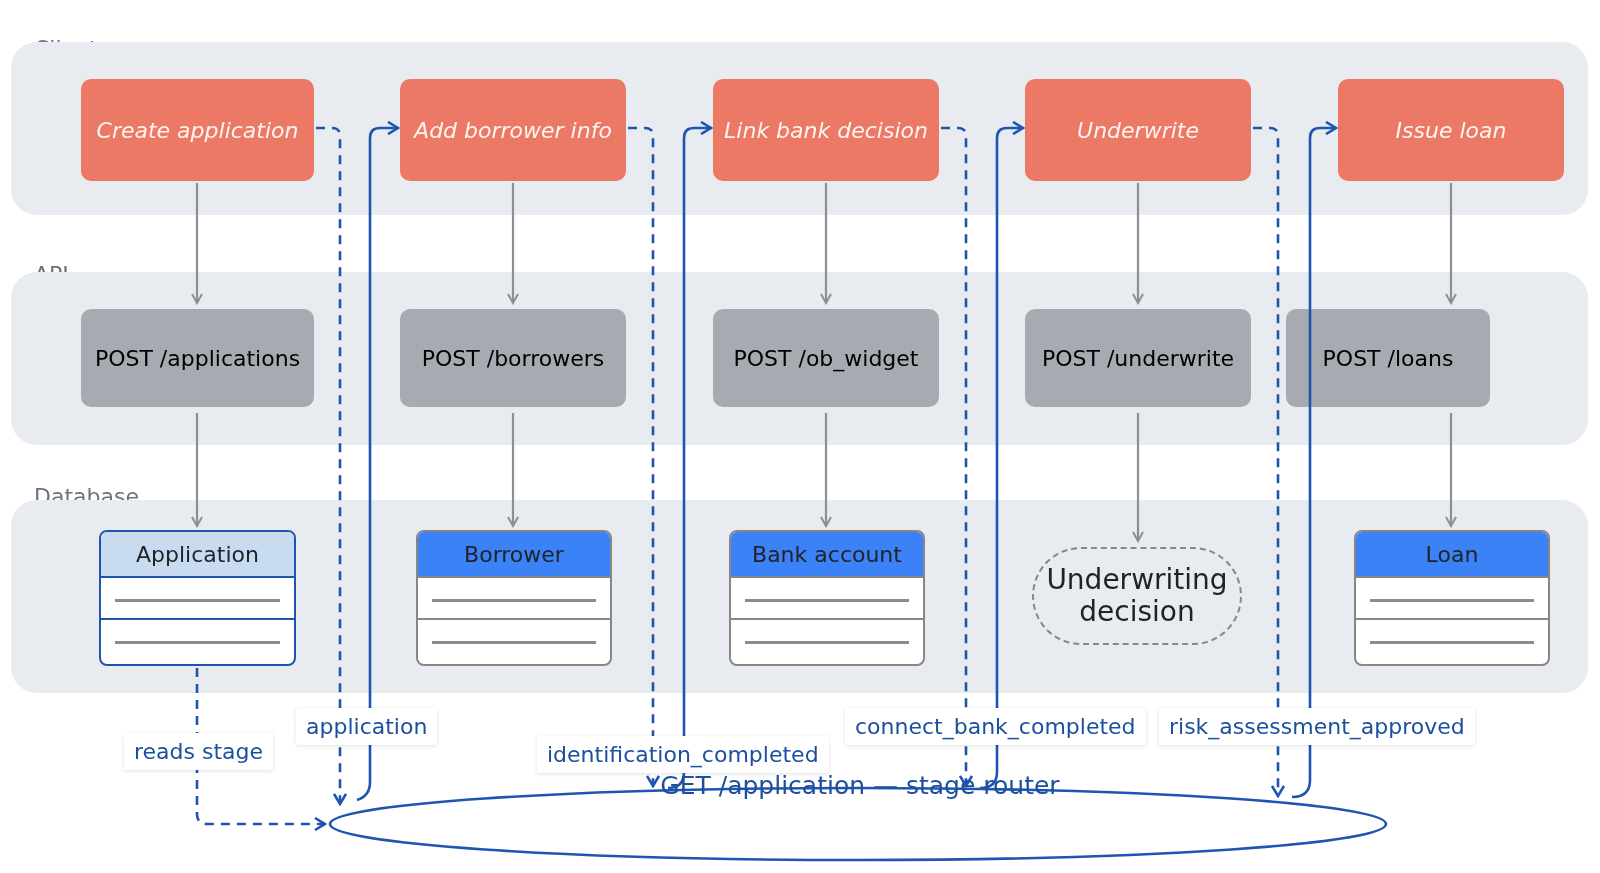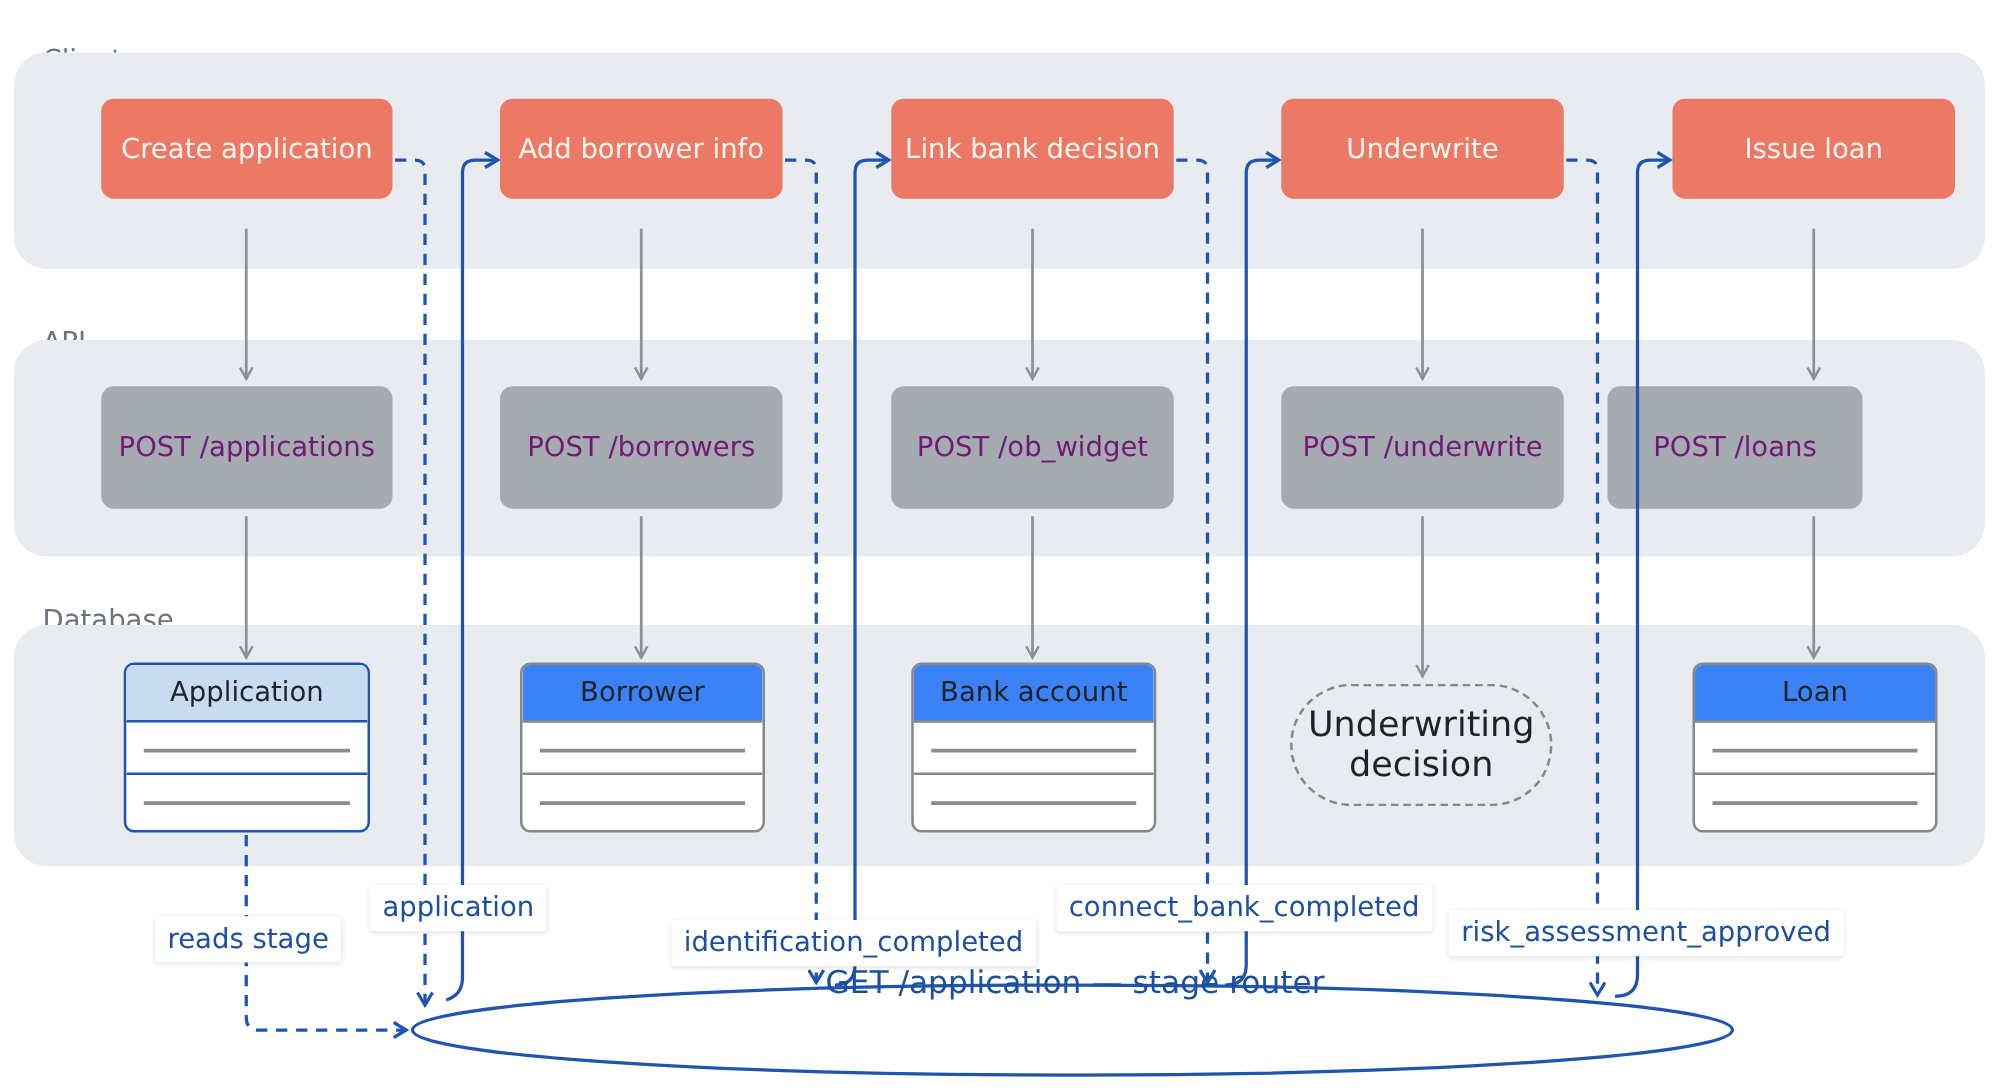--- a/index.html
+++ b/index.html
@@ -1,23 +1,23 @@
 <!DOCTYPE html>
 <html><head>
 <meta charset="utf-8">
 <style>
   html, body { margin:0; padding:0; background:#ffffff; }
   body { width:1600px; height:873px; position:relative; overflow:hidden;
          font-family:"DejaVu Sans", sans-serif; }
   .lane-title { position:absolute; left:34px; font-size:22px; color:#6b7280;margin-top:28px; }
   .lane { position:absolute; left:11px; width:1577px; background:#e8ebef; border-radius:26px; }
-  .client-box { position:absolute; top:79px; height:80px; background:#ec7866; border-radius:10px;
-                color:#fff5f0; font-size:22px; display:flex; align-items:center; justify-content:center; }
+  .client-box { position:absolute; top:79px; height:102px; background:#ec7866; border-radius:10px;
+                color:#fff5f0; font-size:22px; display:flex; align-items:center; justify-content:center;font-style:italic; }
   .api-box { position:absolute; top:309px; height:98px; background:#a6aab1; border-radius:10px;
-             color:#701a75; font-size:22px; display:flex; align-items:center; justify-content:center; }
+             color:#000000; font-size:22px; display:flex; align-items:center; justify-content:center; }
   .table-box { position:absolute; top:530px; height:136px; border:2.5px solid #878787; border-radius:8px;
                background:#fff; overflow:hidden; box-sizing:border-box; }
   .table-box.active { border-color:#1f55b0; }
   .tb-head { height:44px; background:#3b82f6; border-bottom:2.5px solid #878787; display:flex;
              align-items:center; justify-content:center; font-size:22px; color:#1f2328; }
   .table-box.active .tb-head { background:#c9dbf1; border-bottom-color:#1f55b0; }
   .tb-row { height:42px; position:relative; box-sizing:border-box; }
   .tb-row.first { border-bottom:2.5px solid #878787; }
   .table-box.active .tb-row.first { border-bottom-color:#1f55b0; }
   .tb-row .ln { position:absolute; left:14px; right:14px; top:21px; height:2.5px; background:#8b8b8b; }
@@ -151,15 +151,15 @@
     <path d="M668,788 Q684,788 684,772 V138 Q684,128 694,128 H711" marker-end="url(#ab)"></path>
     <path d="M980,788 Q997,788 997,772 V138 Q997,128 1007,128 H1023" marker-end="url(#ab)"></path>
     <path d="M1292,797 Q1310,797 1310,780 V138 Q1310,128 1320,128 H1336" marker-end="url(#ab)"></path>
   </g>
 </svg>
 
 <div class="edge-label" style="left:124px;top:733px">reads stage</div>
 <div class="edge-label" style="left:296px;top:708px">application</div>
 <div class="edge-label" style="left:537px;top:736px">identification_completed</div>
 <div class="edge-label" style="left:845px;top:708px">connect_bank_completed</div>
-<div class="edge-label" style="left:1159px;top:728px">risk_assessment_approved</div>
+<div class="edge-label" style="left:1159px;top:708px">risk_assessment_approved</div>
 
 <div class="router-label">GET /application — stage router</div>
 
 </body></html>

